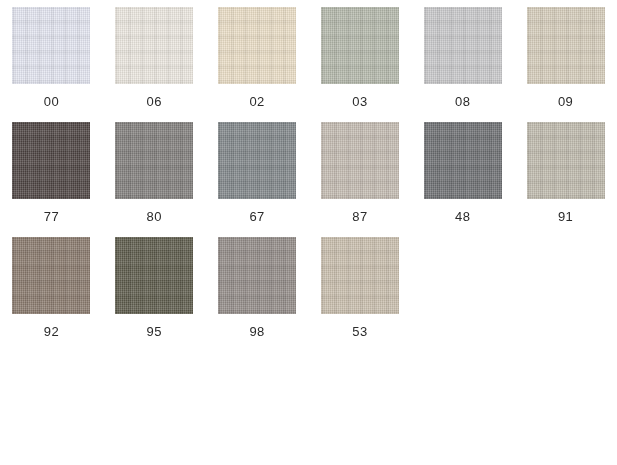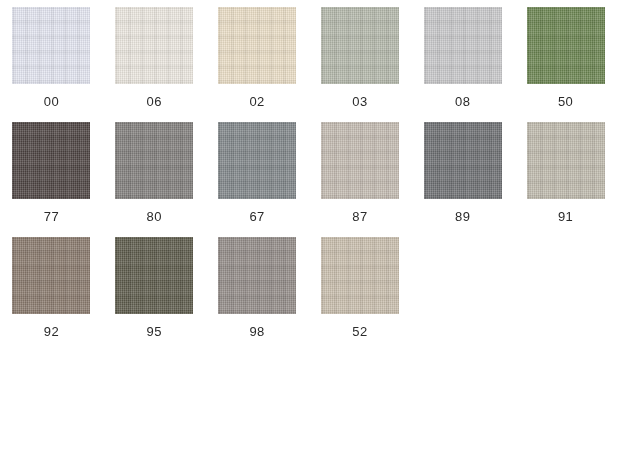--- a/index.html
+++ b/index.html
@@ -109,56 +109,56 @@
     </div>
     <div class="swatch-cell">
       <div class="swatch-chip" style="background-color: rgb(180, 185, 171);"></div>
       <div class="swatch-label">03</div>
     </div>
     <div class="swatch-cell">
       <div class="swatch-chip" style="background-color: rgb(201, 201, 203);"></div>
       <div class="swatch-label">08</div>
     </div>
     <div class="swatch-cell">
-      <div class="swatch-chip" style="background-color: rgb(107, 133, 80);"></div>
-      <div class="swatch-label">50</div>
+      <div class="swatch-chip" style="background-color: rgb(214, 205, 187);"></div>
+      <div class="swatch-label">09</div>
     </div>
     <div class="swatch-cell">
       <div class="swatch-chip" style="background-color: rgb(78, 69, 67);"></div>
       <div class="swatch-label">77</div>
     </div>
     <div class="swatch-cell">
       <div class="swatch-chip" style="background-color: rgb(130, 127, 125);"></div>
       <div class="swatch-label">80</div>
     </div>
     <div class="swatch-cell">
       <div class="swatch-chip" style="background-color: rgb(129, 135, 138);"></div>
       <div class="swatch-label">67</div>
     </div>
     <div class="swatch-cell">
       <div class="swatch-chip" style="background-color: rgb(196, 188, 178);"></div>
       <div class="swatch-label">87</div>
     </div>
     <div class="swatch-cell">
       <div class="swatch-chip" style="background-color: rgb(110, 112, 115);"></div>
-      <div class="swatch-label">89</div>
+      <div class="swatch-label">48</div>
     </div>
     <div class="swatch-cell">
       <div class="swatch-chip" style="background-color: rgb(192, 187, 174);"></div>
       <div class="swatch-label">91</div>
     </div>
     <div class="swatch-cell">
       <div class="swatch-chip" style="background-color: rgb(138, 122, 109);"></div>
       <div class="swatch-label">92</div>
     </div>
     <div class="swatch-cell">
       <div class="swatch-chip" style="background-color: rgb(93, 91, 75);"></div>
       <div class="swatch-label">95</div>
     </div>
     <div class="swatch-cell">
       <div class="swatch-chip" style="background-color: rgb(147, 140, 136);"></div>
       <div class="swatch-label">98</div>
     </div>
     <div class="swatch-cell">
       <div class="swatch-chip" style="background-color: rgb(202, 191, 174);"></div>
-      <div class="swatch-label">52</div>
+      <div class="swatch-label">53</div>
     </div>
   </div>
 
 </body></html>

